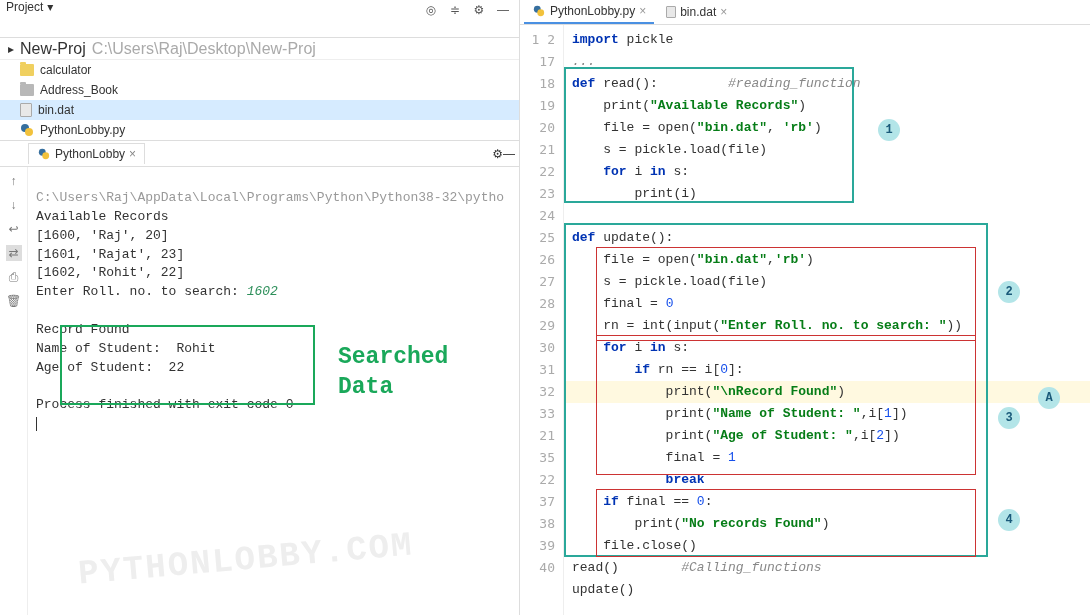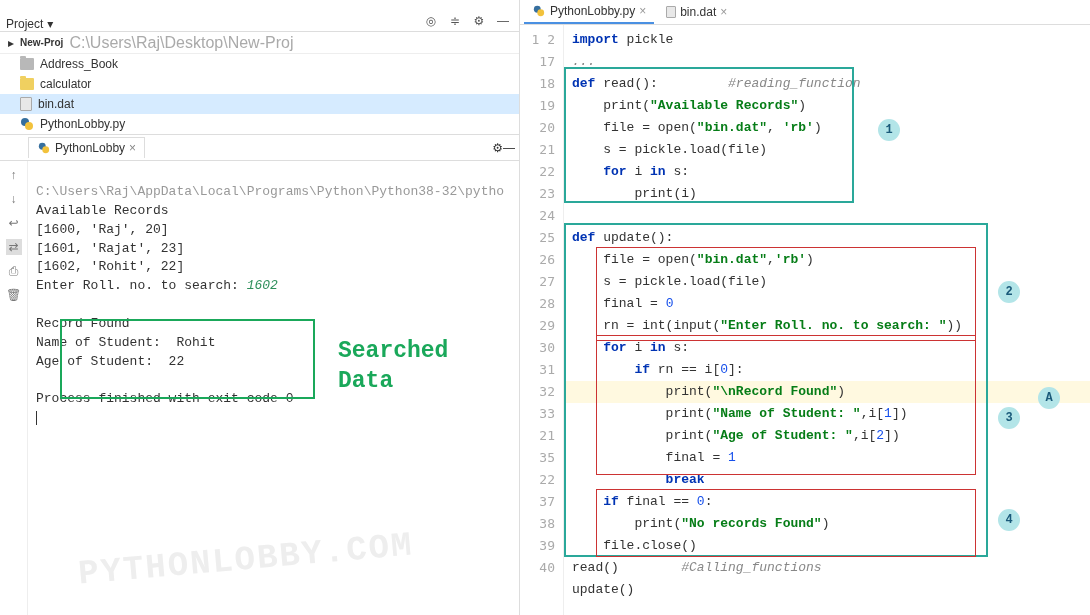--- a/index.html
+++ b/index.html
@@ -9,28 +9,28 @@
   color: #333;
   background: #fff;
   width: 1090px;
   height: 615px;
   overflow: hidden;
   position: relative;
 }
 .container { display: flex; height: 100%; }
 .left-panel { width: 520px; display: flex; flex-direction: column; border-right: 1px solid #ddd; }
 .proj-header {
-  display: flex; align-items: flex-end; height: 32px;
+  display: flex; align-items: flex-start; height: 38px;
   padding: 0 6px; border-bottom: 1px solid #ddd; gap: 4px;
 }
 .proj-header .title { font-size: 12px; color: #333; }
 .proj-header .spacer { flex: 1; }
 .proj-header .icon-btn { width: 20px; height: 20px; display: flex; align-items: center; justify-content: center; color: #555; cursor: pointer; }
 .breadcrumb { display: flex; align-items: center; height: 22px; padding: 0 8px; gap: 6px; border-bottom: 1px solid #eee; }
-.breadcrumb .proj-name { font-weight: bold; font-size: 10px; }
+.breadcrumb .proj-name { font-weight: normal; font-size: 16px; }
 .breadcrumb .proj-path { color: #aaa; font-size: 16px; }
 .tree { padding: 0; }
 .tree-item { display: flex; align-items: center; height: 20px; padding-left: 20px; gap: 6px; cursor: pointer; }
 .tree-item.selected { background: #d6ebff; }
 .folder-icon { width: 14px; height: 12px; background: #b8b8b8; border-radius: 1px; position: relative; }
 .folder-icon.yellow { background: #f0d060; }
 .folder-icon::before { content: ""; position: absolute; top: -2px; left: 0; width: 6px; height: 2px; background: inherit; border-radius: 1px 1px 0 0; }
 .file-icon { width: 12px; height: 14px; background: #e8e8e8; border: 1px solid #aaa; border-radius: 1px; }
 .py-icon { width: 14px; height: 14px; display: inline-flex; align-items: center; justify-content: center; }
 .console-panel { flex: 1; display: flex; flex-direction: column; border-top: 1px solid #ddd; }
@@ -128,26 +128,26 @@
       <span class="icon-btn">⚙</span>
       <span class="icon-btn">—</span>
     </div>
     <div class="breadcrumb">
       <span>▸</span>
       <span class="proj-name">New-Proj</span>
       <span class="proj-path">C:\Users\Raj\Desktop\New-Proj</span>
     </div>
     <div class="tree">
       <div class="tree-item">
+        <span class="folder-icon yellow"></span>
+        <span>calculator</span>
+      </div>
+      <div class="tree-item">
         <span class="folder-icon"></span>
         <span>Address_Book</span>
-      </div>
-      <div class="tree-item">
-        <span class="folder-icon yellow"></span>
-        <span>calculator</span>
       </div>
       <div class="tree-item selected">
         <span class="file-icon"></span>
         <span>bin.dat</span>
       </div>
       <div class="tree-item">
         <span class="py-icon">
           <svg width="14" height="14" viewBox="0 0 14 14">
               <circle cx="5" cy="5" r="4" fill="#366f9e"></circle>
               <circle cx="9" cy="9" r="4" fill="#f2c23c"></circle>

